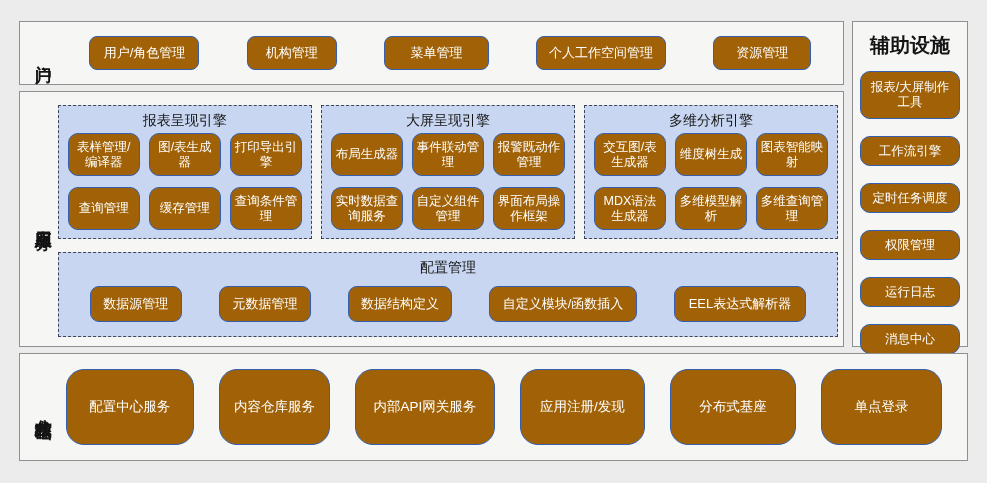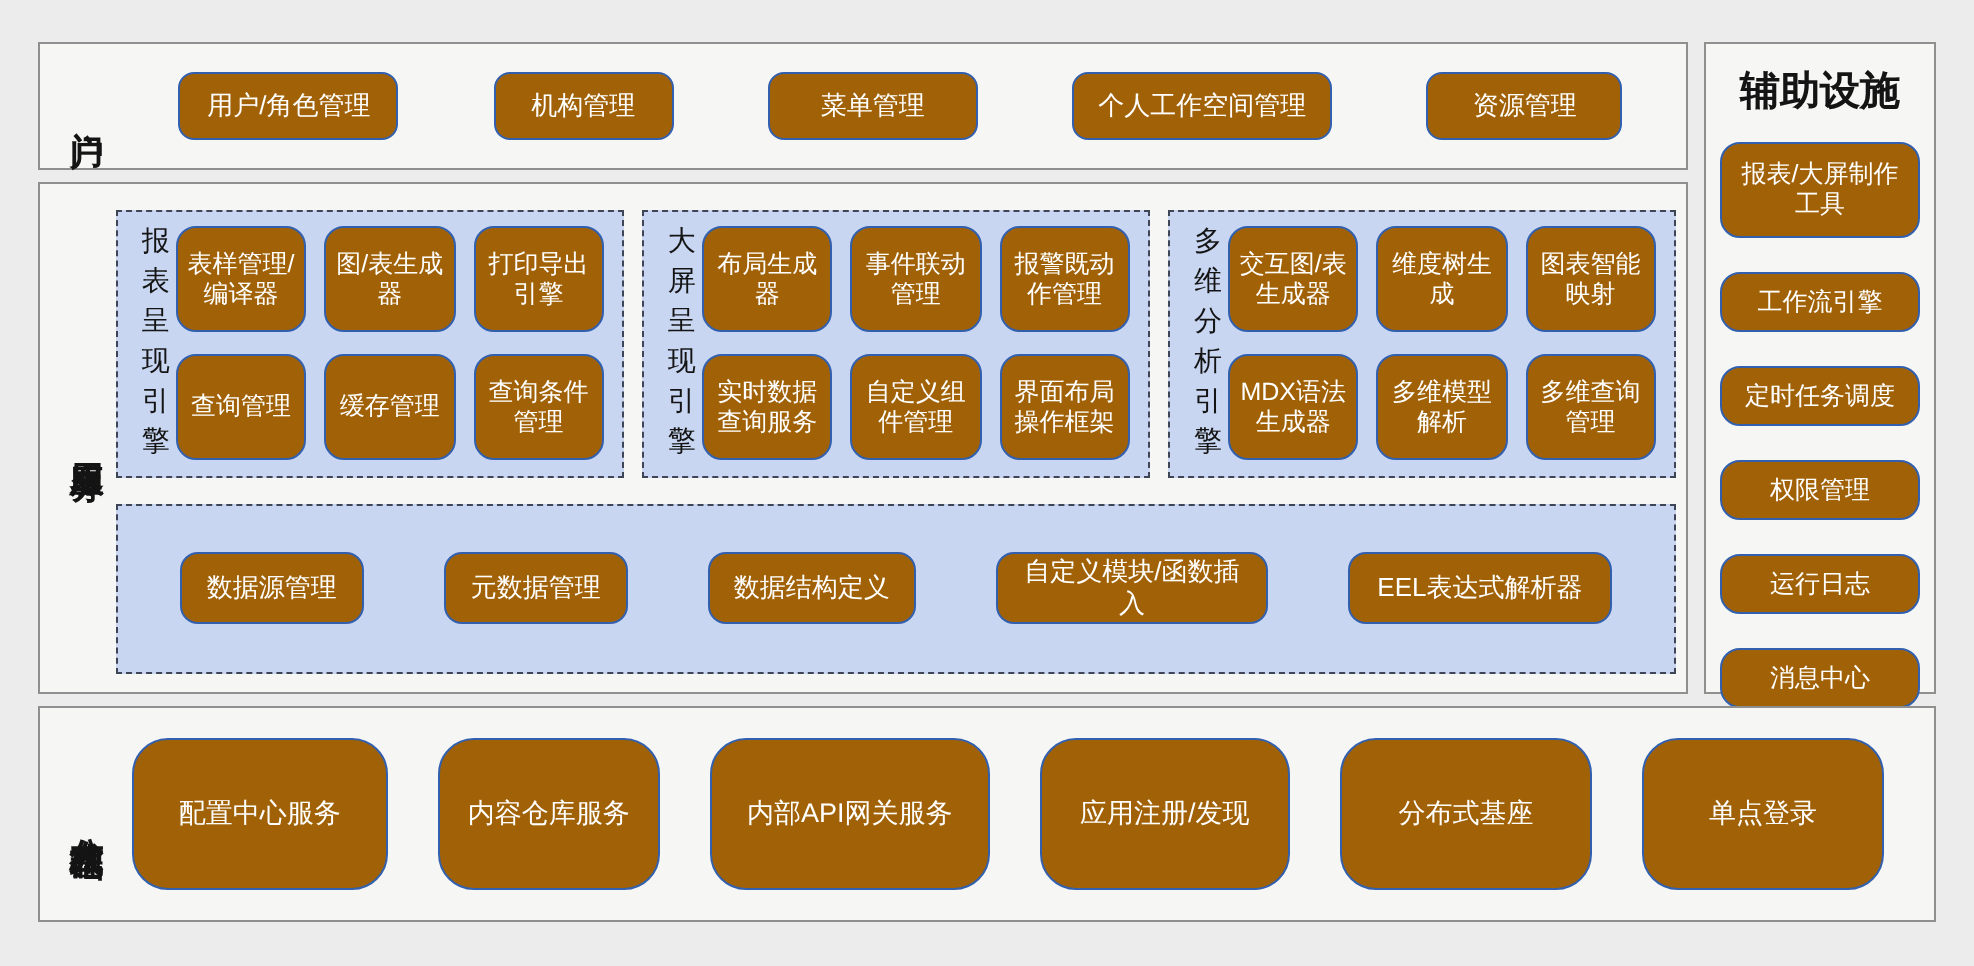--- a/index.html
+++ b/index.html
@@ -55,37 +55,37 @@
   .portal-row{flex:1;display:flex;align-items:center;justify-content:space-around;padding:0 8px;}
   .portal-row .btn{height:34px;font-size:13px;padding:0 10px;}
   .b-w110{width:110px}.b-w90{width:90px}.b-w105{width:105px}.b-w130{width:130px}.b-w98{width:98px}.b-w108{width:108px}
   
   .app-content{flex:1;display:flex;flex-direction:column;padding:13px 5px 9px 0;}
   .engines-row{display:flex;gap:9px;flex:0 0 134px;}
   .panel{
     background:#c8d6f1;
     border:1px dashed #3d4556;
     box-sizing:border-box;
-    display:flex;flex-direction:row;
+    display:flex;flex-direction:column;
     padding:4px 9px 8px 9px;
   }
   .engine{flex:1 1 0;}
   .panel-title{font-size:14px;color:#141414;text-align:center;flex:0 0 20px;line-height:20px;}
   .engine-grid{
     flex:1;display:grid;
     grid-template-columns:repeat(3,1fr);
     grid-template-rows:1fr 1fr;
     column-gap:9px;row-gap:11px;
     margin-top:3px;
   }
   .engine-grid .btn{width:auto;font-size:12.5px;border-radius:10px;padding:2px 3px;}
   .config-panel{margin-top:13px;flex:1;}
   .config-row{flex:1;display:flex;align-items:center;justify-content:space-between;padding:0 22px;margin-top:2px;}
   .config-row .btn{height:36px;font-size:13px;border-radius:9px;padding:0 8px;}
-  .c-w92{width:92px}.c-w104{width:104px}.c-w148{width:136px}.c-w132{width:132px}
+  .c-w92{width:92px}.c-w104{width:104px}.c-w148{width:148px}.c-w132{width:132px}
   
   .aux-col{display:flex;flex-direction:column;align-items:center;gap:17px;margin-top:10px;}
   .aux-col .btn{width:100px;font-size:12.5px;border-radius:10px;padding:2px 4px;}
   .aux-tall{height:48px;}
   .aux-short{height:30px;}
   
   .dist-row{flex:1;display:flex;align-items:center;justify-content:space-between;padding:0 25px 0 8px;}
   .dist-row .btn{height:76px;font-size:13.5px;border-radius:18px;padding:0 8px;}
   .d-w128{width:128px}.d-w111{width:111px}.d-w140{width:140px}.d-w125{width:125px}.d-w126{width:126px}.d-w121{width:121px}
 </style>
@@ -140,20 +140,21 @@
           <div class="btn">图表智能映射</div>
           <div class="btn">MDX语法生成器</div>
           <div class="btn">多维模型解析</div>
           <div class="btn">多维查询管理</div>
         </div>
       </div>
 
     </div>
 
     <div class="panel config-panel">
+      <div class="panel-title">配置管理</div>
       <div class="config-row">
         <div class="btn c-w92">数据源管理</div>
         <div class="btn c-w92">元数据管理</div>
         <div class="btn c-w104">数据结构定义</div>
         <div class="btn c-w148">自定义模块/函数插入</div>
         <div class="btn c-w132">EEL表达式解析器</div>
       </div>
     </div>
   </div>
 </div>

